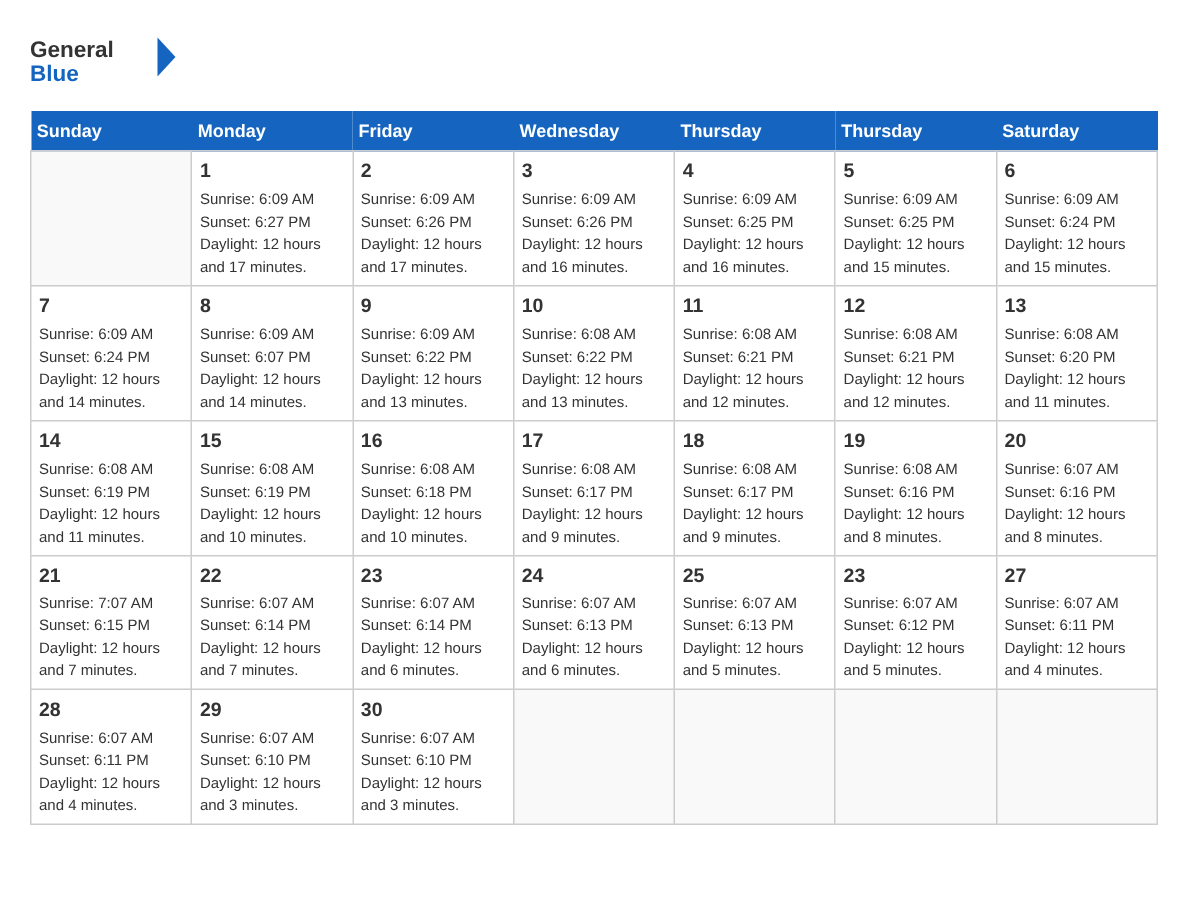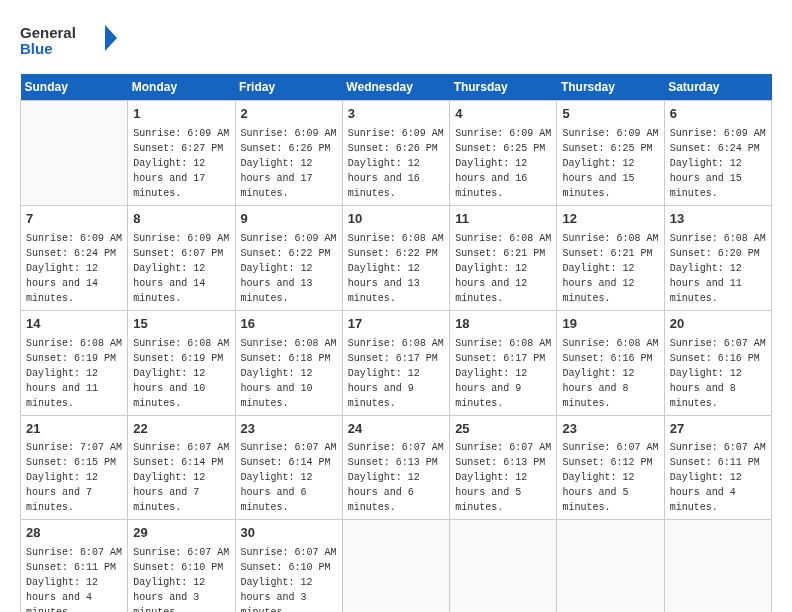--- a/index.html
+++ b/index.html
@@ -58,21 +58,20 @@
     .day-num {
       font-size: 13px;
       font-weight: bold;
       display: block;
       margin-bottom: 2px;
     }
     .day-info {
       font-size: 10px;
       color: #333;
       line-height: 1.5;
-      font-family: Liberation Mono, monospace;
     }
     tbody tr td.empty {
       background: #f9f9f9;
     }
   </style>
 </head>
 <body>
 
 <div class="header">
   <div class="logo">

